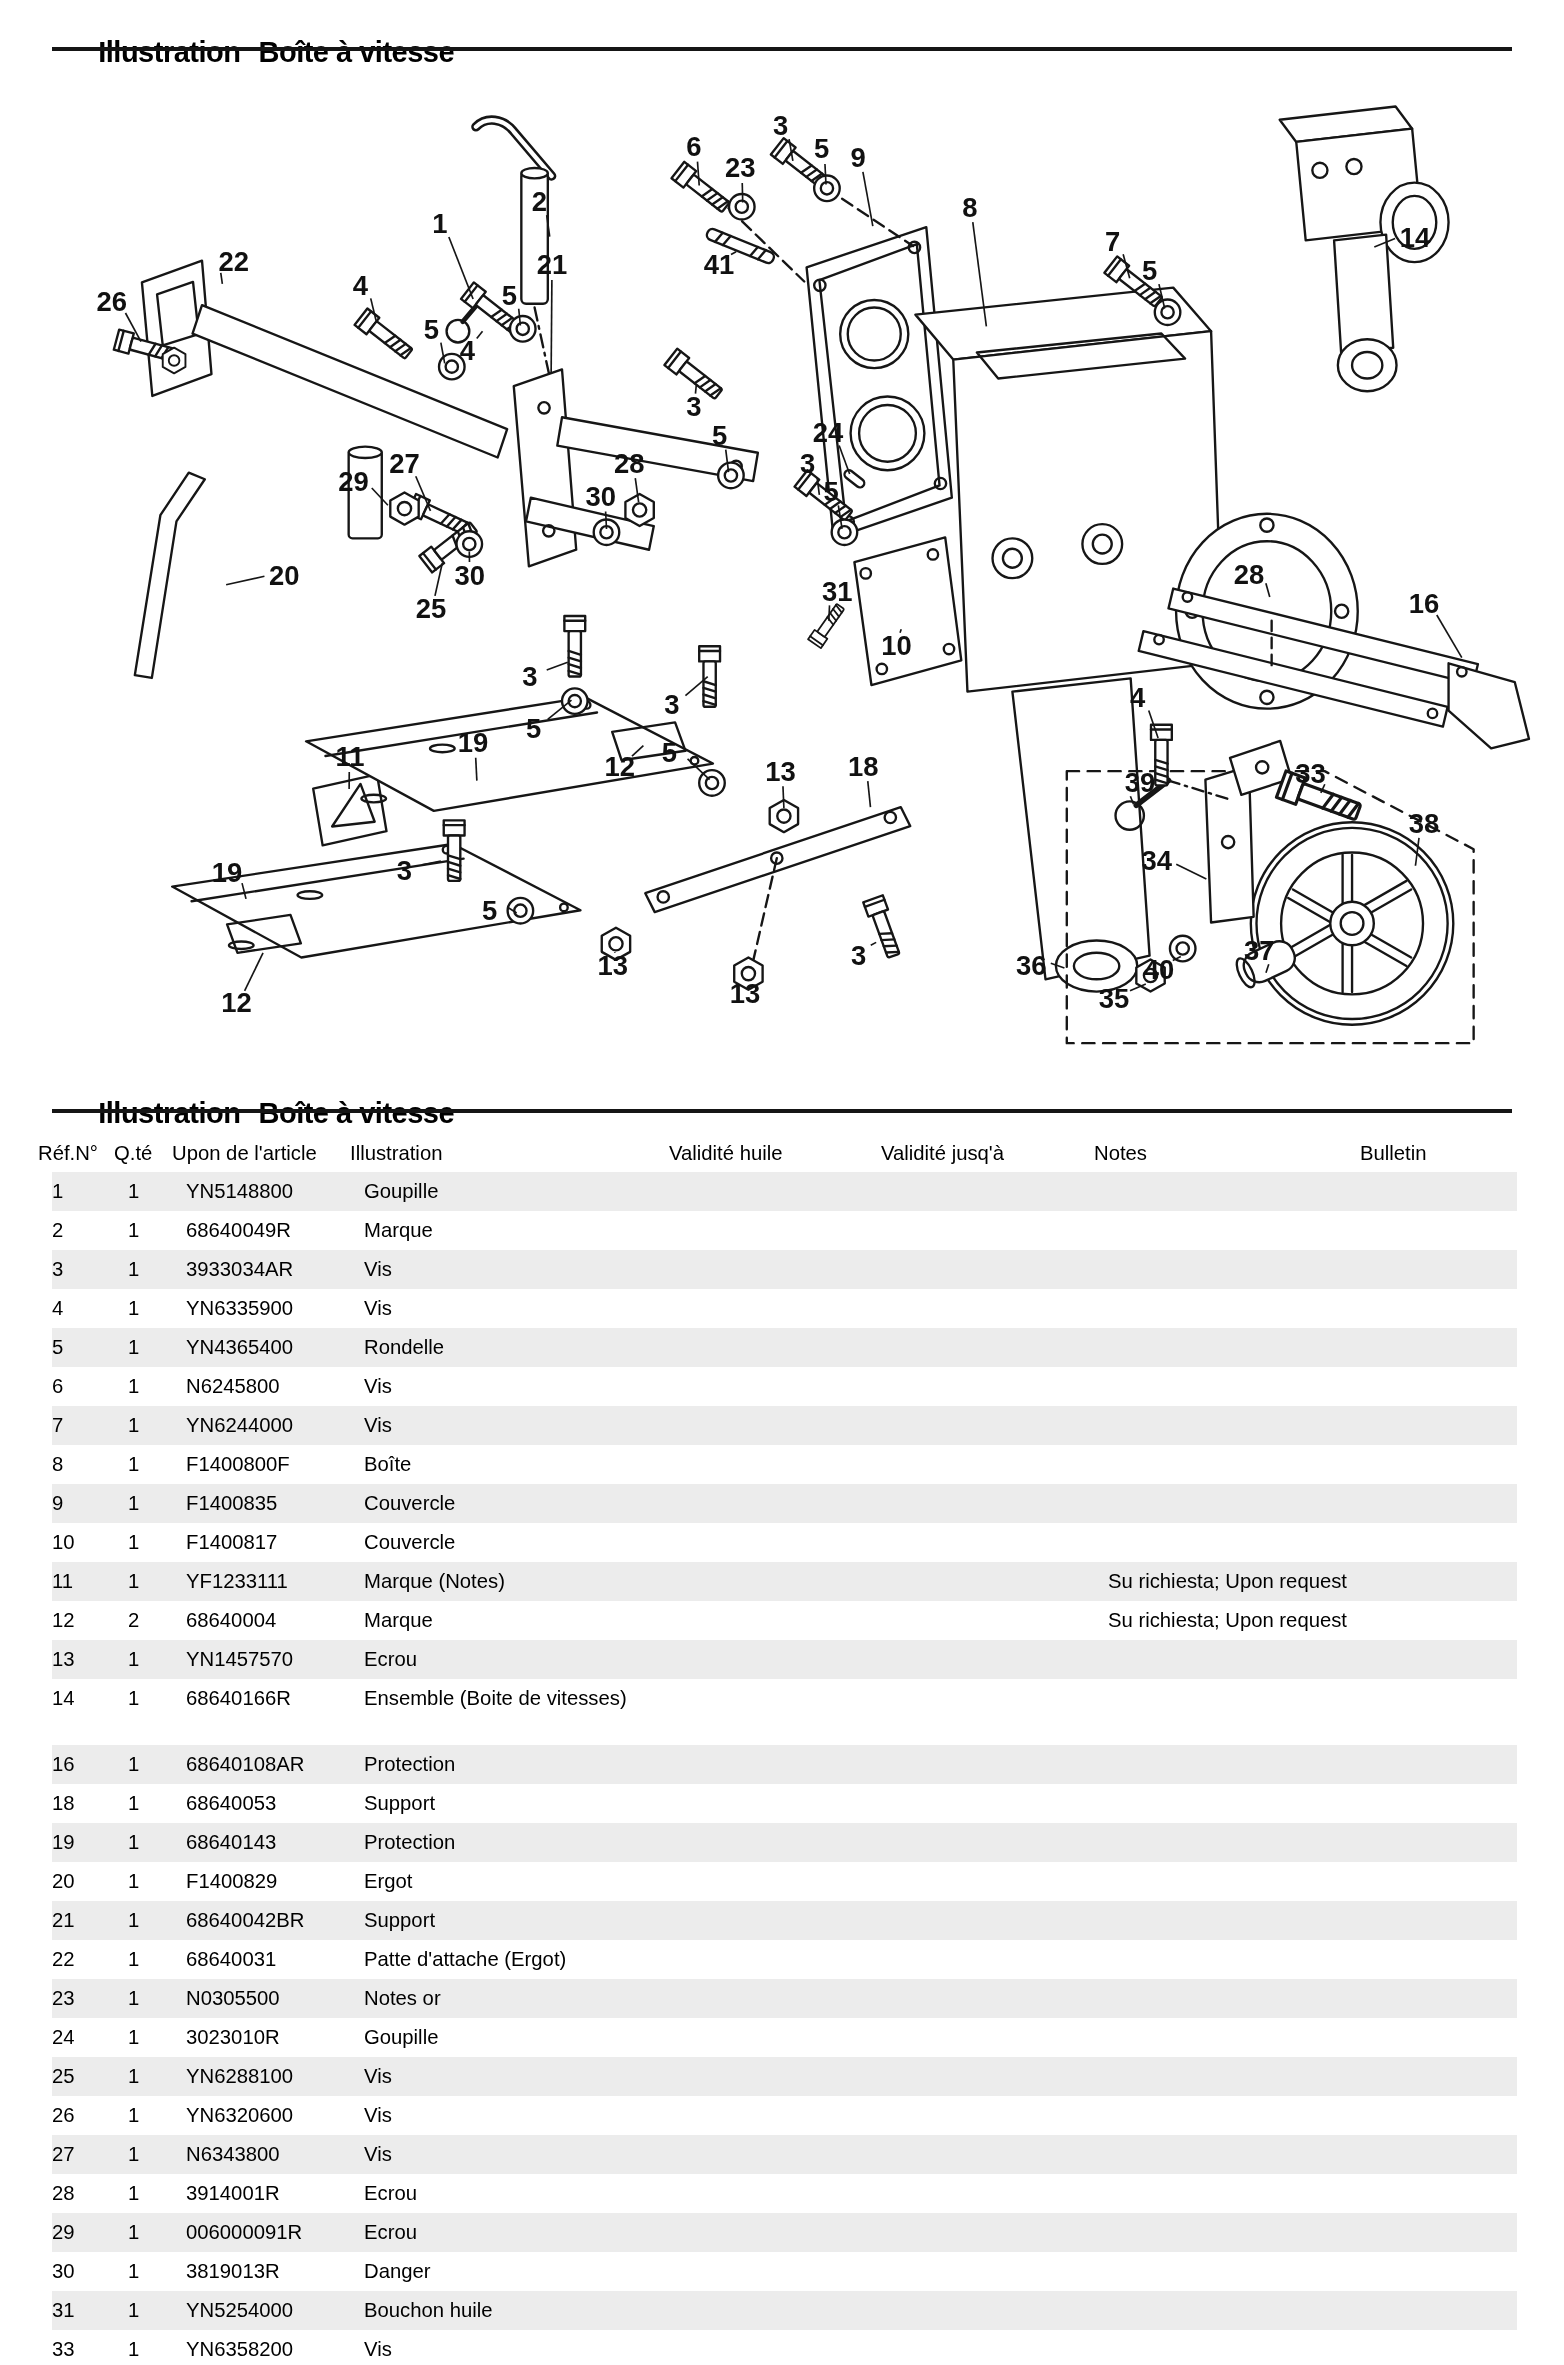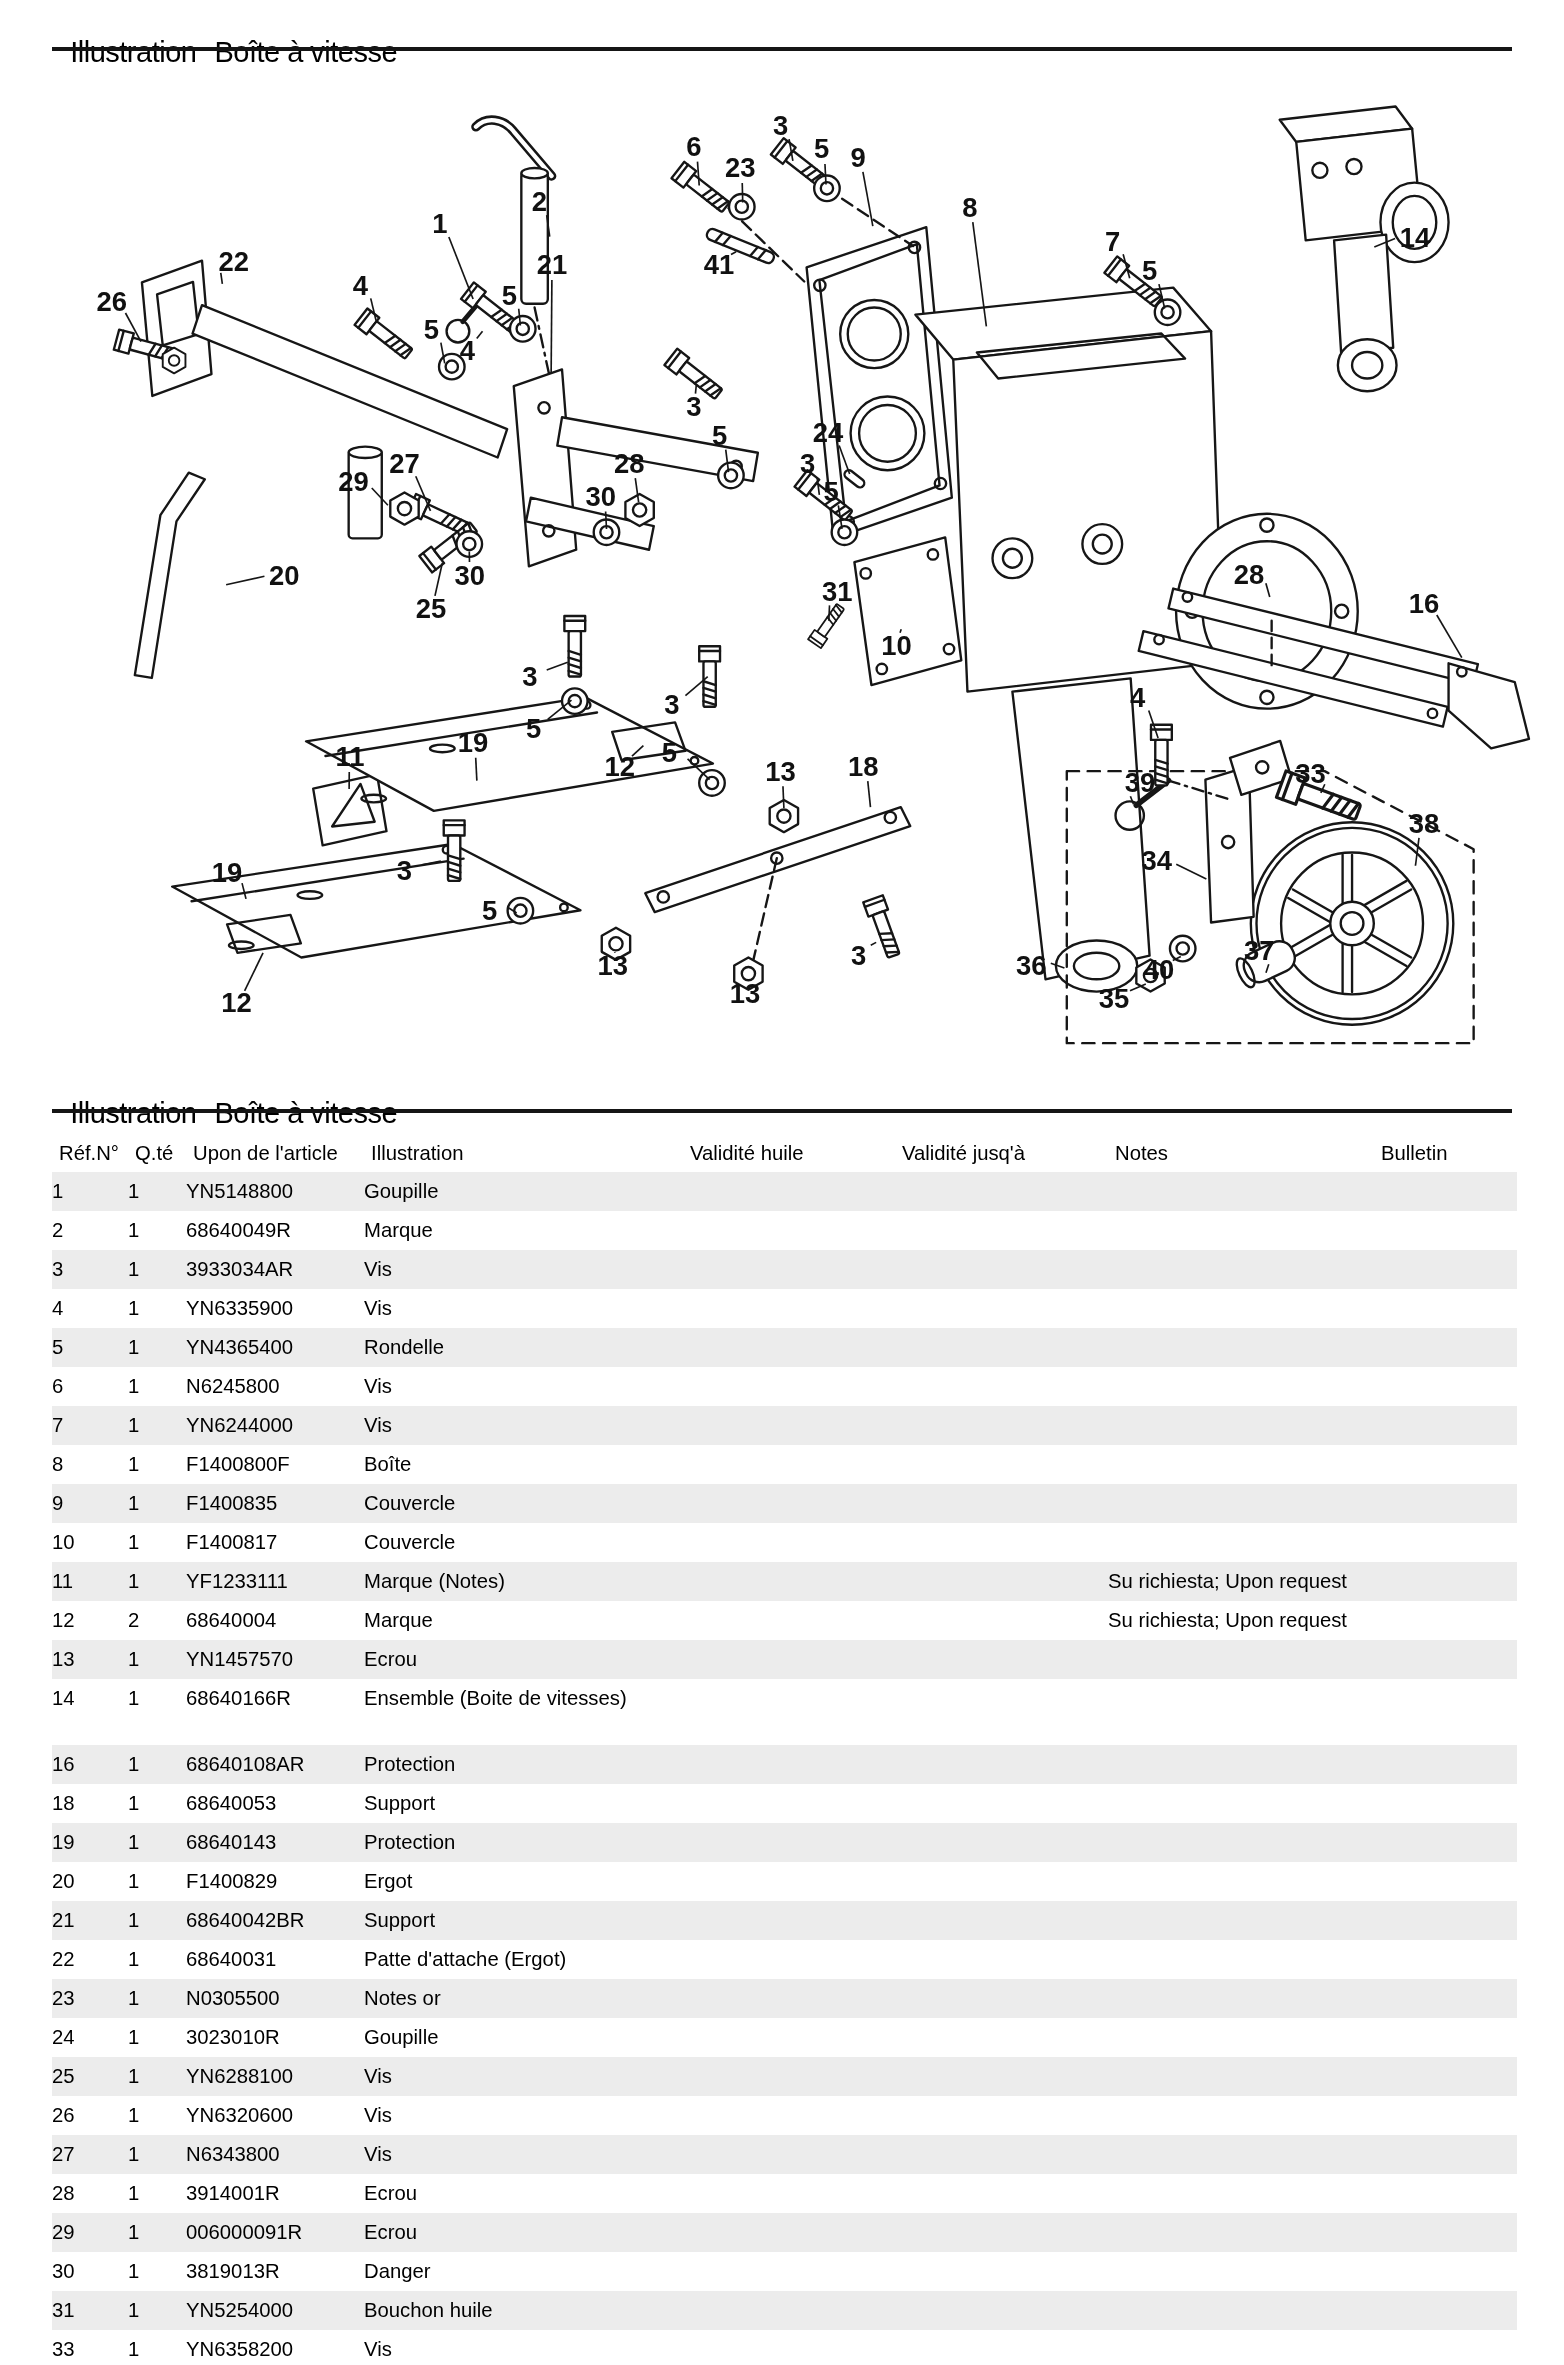--- a/index.html
+++ b/index.html
@@ -1,22 +1,22 @@
 <!DOCTYPE html>
 <html style="font-size:7.6px"><head>
 <meta charset="utf-8">
 <style>
   html,body{margin:0;padding:0;background:#fff;}
   .sheet{position:relative;width:1564px;height:2688px;background:#fff;overflow:hidden;
          font-family:"Liberation Sans",sans-serif;color:#000;}
-  .doc-title{position:absolute;left:40px;font-size:29px;font-weight:400;letter-spacing:-0.5px;white-space:pre;}
+  .doc-title{position:absolute;left:68px;font-size:29px;font-weight:700;letter-spacing:-0.5px;white-space:pre;}
   .doc-title .t2{margin-left:18px;}
   .hrule{position:absolute;left:52px;width:1460px;height:4.3px;background:#151515;}
   svg.diagram{position:absolute;left:0;top:0;width:1564px;height:1055px;}
-  .thead{position:absolute;left:59px;top:1137px;width:1465px;display:grid;
+  .thead{position:absolute;left:38px;top:1137px;width:1465px;display:grid;
          grid-template-columns:76px 58px 178px 319px 212px 213px 266px 1fr;
          font-size:20.3px;align-items:center;height:33px;}
   .tbody{position:absolute;left:52px;top:1172px;width:1465px;font-size:20.3px;}
   .trow{display:grid;grid-template-columns:76px 58px 178px 319px 212px 213px 266px 1fr;
         height:39px;align-items:center;}
   .trow.odd{background:#ececec;}
   .trow.spacer{height:27.4px;background:#fff;}
   .cell{overflow:hidden;white-space:nowrap;}
 </style>
 </head>

